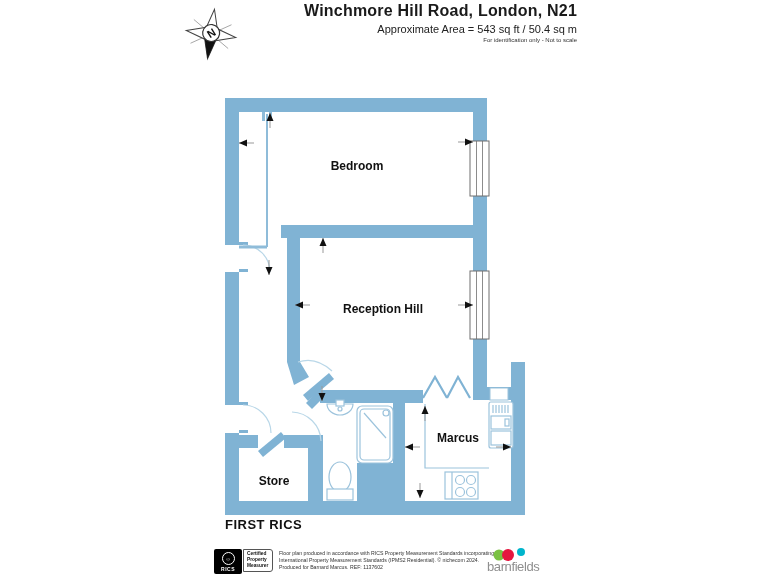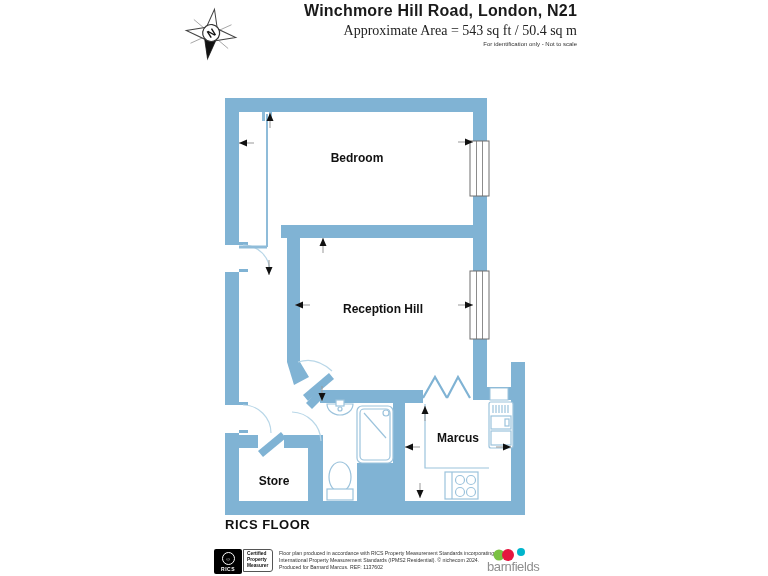--- a/index.html
+++ b/index.html
@@ -6,21 +6,21 @@
   body{
     width:768px;height:576px;position:relative;overflow:hidden;
     background:#ffffff;
     font-family:"Liberation Sans","DejaVu Sans",sans-serif;
     color:#111;
   }
   #stage{position:absolute;inset:0;}
   svg{position:absolute;left:0;top:0;}
   .hdr{position:absolute;right:191px;top:2px;text-align:right;white-space:nowrap;}
   .hdr .title{font-size:16px;font-weight:bold;color:#1a1a1a;letter-spacing:.2px;}
-  .hdr .area{font-size:14px;color:#222;margin-top:3px;font-family:Liberation Serif, serif;}
+  .hdr .area{font-size:11px;color:#222;margin-top:3px;}
   .hdr .ident{font-size:6px;color:#333;margin-top:2px;}
   .room-label{
     position:absolute;transform:translate(-50%,-50%);
     font-size:12px;font-weight:bold;color:#111;white-space:nowrap;
   }
   .floor-label{
     position:absolute;left:225px;top:517px;
     font-size:13px;font-weight:bold;letter-spacing:.5px;color:#111;white-space:nowrap;
   }
   
@@ -203,26 +203,26 @@
       <polygon points="425,406 421.5,414 428.5,414"></polygon>
       <line x1="405" y1="447" x2="420" y2="447" stroke="#999" stroke-width="1"></line>
       <polygon points="405,447 413,443.5 413,450.5"></polygon>
       <line x1="511" y1="447" x2="496" y2="447" stroke="#999" stroke-width="1"></line>
       <polygon points="511,447 503,443.5 503,450.5"></polygon>
       <line x1="420" y1="498" x2="420" y2="483" stroke="#999" stroke-width="1"></line>
       <polygon points="420,498 416.5,490 423.5,490"></polygon>
     </g>
   </svg>
 
-  <div class="room-label" style="left:357px;top:158px">Bedroom</div>
+  <div class="room-label" style="left:357px;top:166px">Bedroom</div>
   <div class="room-label" style="left:383px;top:309px">Reception Hill</div>
   <div class="room-label" style="left:458px;top:438px">Marcus</div>
   <div class="room-label" style="left:274px;top:481px">Store</div>
 
-  <div class="floor-label">RICS FLOOR</div>
+  <div class="floor-label">FIRST RICS</div>
 
   <div class="rics-black">
     <div class="lion">☼</div>
     <div class="rics-word">RICS</div>
   </div>
   <div class="rics-cert">Certified Property Measurer</div>
 
   <div class="foot-text">
     <div>Floor plan produced in accordance with RICS Property Measurement Standards incorporating</div>
     <div>International Property Measurement Standards (IPMS2 Residential).  © nichecom 2024.</div>

